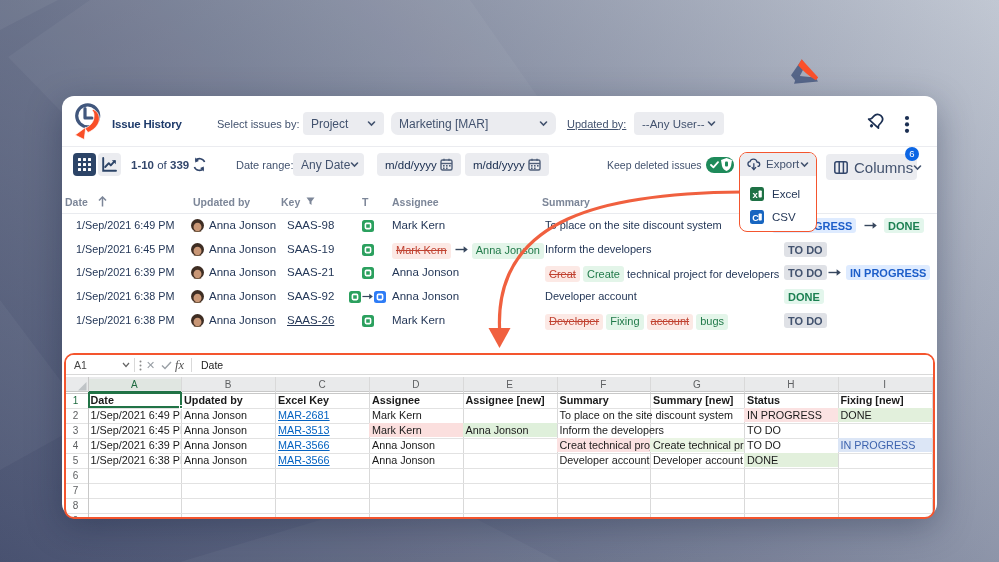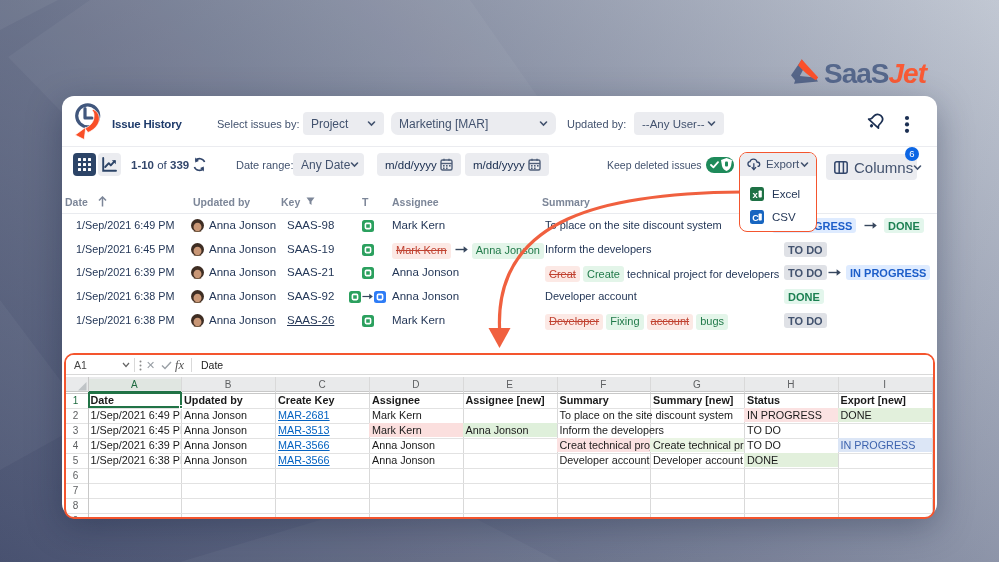--- a/index.html
+++ b/index.html
@@ -44,42 +44,41 @@
   <polygon points="0,300 90,420 0,470" fill="rgba(255,255,255,0.04)"></polygon>
   <polygon points="180,562 420,490 560,562" fill="rgba(255,255,255,0.04)"></polygon>
 </svg>
 
 <div class="abs" style="left:791px; top:59px; width:160px; height:36px;">
   <svg width="27" height="25" style="position:absolute; left:0px; top:0px;" viewBox="0 0 27 25">
     <polygon points="10.9,0.5 14.6,6 5.6,23.2 0,16.3" fill="#566689"></polygon>
     <polygon points="5.8,16.8 24.3,18.6 27,22.4 3,24.8" fill="#566689"></polygon>
     <path d="M10.6 0.3 L27.2 18.4 L24.8 21.2 Q14 14.6 7.2 6.2 Z" fill="#FB512B"></path>
   </svg>
-  <div style="position:absolute; left:33px; top:-1.5px; font-size:28px; font-weight:bold; color:#56688C; letter-spacing:-1px;">SaaS<span style="color:#FA5B35; font-style:italic;">Jet</span></div>
 </div>
 
 <div id="card"></div>
 
 <svg class="abs" style="left:72px; top:101px;" width="40" height="40" viewBox="0 0 40 40">
   <circle cx="15.7" cy="14.8" r="11" fill="none" stroke="#41577D" stroke-width="3.2"></circle>
   <path d="M13 7.5 L13 17 L20 17" fill="none" stroke="#41577D" stroke-width="3.2" stroke-linecap="round" stroke-linejoin="round"></path>
   <path d="M21.5 8.5 C26 10.5 28.3 15.5 27 20.5 C26 24.5 22 29 16 31.5 L12.8 27.2 C17.5 25.5 21 22 21.8 17.5 C22.4 13.8 22 11 20 9.3 Z" fill="#F94F28" stroke="#fff" stroke-width="0.7"></path>
   <polygon points="3.2,34 13.8,26.2 12.2,38.6" fill="#F94F28" stroke="#fff" stroke-width="0.7"></polygon>
 </svg>
 <div class="abs" style="left:112px; top:117.5px; font-size:11.5px; font-weight:bold; color:#1D3A6A; letter-spacing:-0.2px;">Issue History</div>
 <div class="lbl" style="left:217px; top:117.5px;">Select issues by:</div>
 <div class="sel" style="left:303px; top:112px; width:81px;">Project
   <svg class="chev" viewBox="0 0 9 9">
       <path d="M1.5 3 L4.5 6 L7.5 3" stroke="#42526E" stroke-width="1.6" fill="none" stroke-linecap="round"></path>
     </svg></div>
 <div class="sel" style="left:391px; top:112px; width:165px;border-radius:7px;">Marketing [MAR]
   <svg class="chev" viewBox="0 0 9 9">
       <path d="M1.5 3 L4.5 6 L7.5 3" stroke="#42526E" stroke-width="1.6" fill="none" stroke-linecap="round"></path>
     </svg></div>
-<div class="lbl" style="left:567px; top:117.5px;">Updated by:</div>
+<div class="lbl" style="left:567px; top:117.5px;text-decoration:underline;">Updated by:</div>
 <div class="sel" style="left:634px; top:112px; width:90px; font-size:11.5px;">--Any User--
   <svg class="chev" viewBox="0 0 9 9">
       <path d="M1.5 3 L4.5 6 L7.5 3" stroke="#42526E" stroke-width="1.6" fill="none" stroke-linecap="round"></path>
     </svg></div>
 <svg class="abs" style="left:864px; top:110px;" width="23" height="23" viewBox="0 0 23 23">
   <g transform="rotate(43 11.5 11.5)">
     <path d="M11.5 3.6 C8.5 3.6 6.6 5.7 6.6 8.7 L6.6 11.4 C6.6 12.3 6.2 13 5.6 13.6 L4.8 14.4 L18.2 14.4 L17.4 13.6 C16.8 13 16.4 12.3 16.4 11.4 L16.4 8.7 C16.4 5.7 14.5 3.6 11.5 3.6 Z" fill="none" stroke="#1B2F52" stroke-width="1.7" stroke-linejoin="round"></path>
     <circle cx="11.5" cy="17.3" r="1.6" fill="#1B2F52"></circle>
   </g>
 </svg>
@@ -384,27 +383,27 @@
     <div style="position:absolute; left:0px; top:127.5px; right:0; height:1px; background:#E2E2E2;"></div>
     <div class="rownum" style="left:0px; top:129.5px;">7</div>
     <div style="position:absolute; left:0px; top:142.5px; right:0; height:1px; background:#E2E2E2;"></div>
     <div class="rownum" style="left:0px; top:144.5px;">8</div>
     <div style="position:absolute; left:0px; top:157.5px; right:0; height:1px; background:#E2E2E2;"></div>
     <div class="rownum" style="left:0px; top:159.5px;">9</div>
     <div style="position:absolute; left:0px; top:37.5px; right:0; height:1px; background:#C8C8C8;"></div>
     <div style="position:absolute; left:21.5px; top:22px; width:1px; height:144px; background:#C8C8C8;"></div>
     <div class="shcell" style="left:21.5px; top:37.5px; width:93.5px; font-weight:bold;">Date</div>
     <div class="shcell" style="left:115px; top:37.5px; width:94px; font-weight:bold;">Updated by</div>
-    <div class="shcell" style="left:209px; top:37.5px; width:94px; font-weight:bold;">Create Key</div>
+    <div class="shcell" style="left:209px; top:37.5px; width:94px; font-weight:bold;">Excel Key</div>
     <div class="shcell" style="left:303px; top:37.5px; width:93.5px; font-weight:bold;">Assignee</div>
     <div class="shcell" style="left:396.5px; top:37.5px; width:94px; font-weight:bold;">Assignee [new]</div>
     <div class="shcell" style="left:490.5px; top:37.5px; width:93.5px; font-weight:bold;">Summary</div>
     <div class="shcell" style="left:584px; top:37.5px; width:94px; font-weight:bold;">Summary [new]</div>
     <div class="shcell" style="left:678px; top:37.5px; width:93.5px; font-weight:bold;">Status</div>
-    <div class="shcell" style="left:771.5px; top:37.5px; width:94.5px; font-weight:bold;">Export [new]</div>
+    <div class="shcell" style="left:771.5px; top:37.5px; width:94.5px; font-weight:bold;">Fixing [new]</div>
     <div style="position:absolute; left:21.5px; top:37px; width:94px; height:15.5px; border:2px solid #217346;"></div>
     <div style="position:absolute; left:112.5px; top:49.5px; width:4px; height:4px; background:#217346; border:1px solid #fff;"></div>
     <svg style="position:absolute; left:12px; top:27px;" width="9" height="9" viewBox="0 0 9 9">
       <polygon points="8.5,0 8.5,8.5 0,8.5" fill="#BFC3C6"></polygon>
     </svg>
     <div class="shcell" style="left:21.5px; top:52.5px; width:93.5px;">1/Sep/2021 6:49 PN</div>
     <div class="shcell" style="left:115px; top:52.5px; width:94px;">Anna Jonson</div>
     <div class="shcell" style="left:209px; top:52.5px; width:94px;color:#0563C1; text-decoration:underline;">MAR-2681</div>
     <div class="shcell" style="left:303px; top:52.5px; width:93.5px;">Mark Kern</div>
     <div class="shcell" style="left:490.5px; top:52.5px; width:187.5px;">To place on the site discount system</div>

